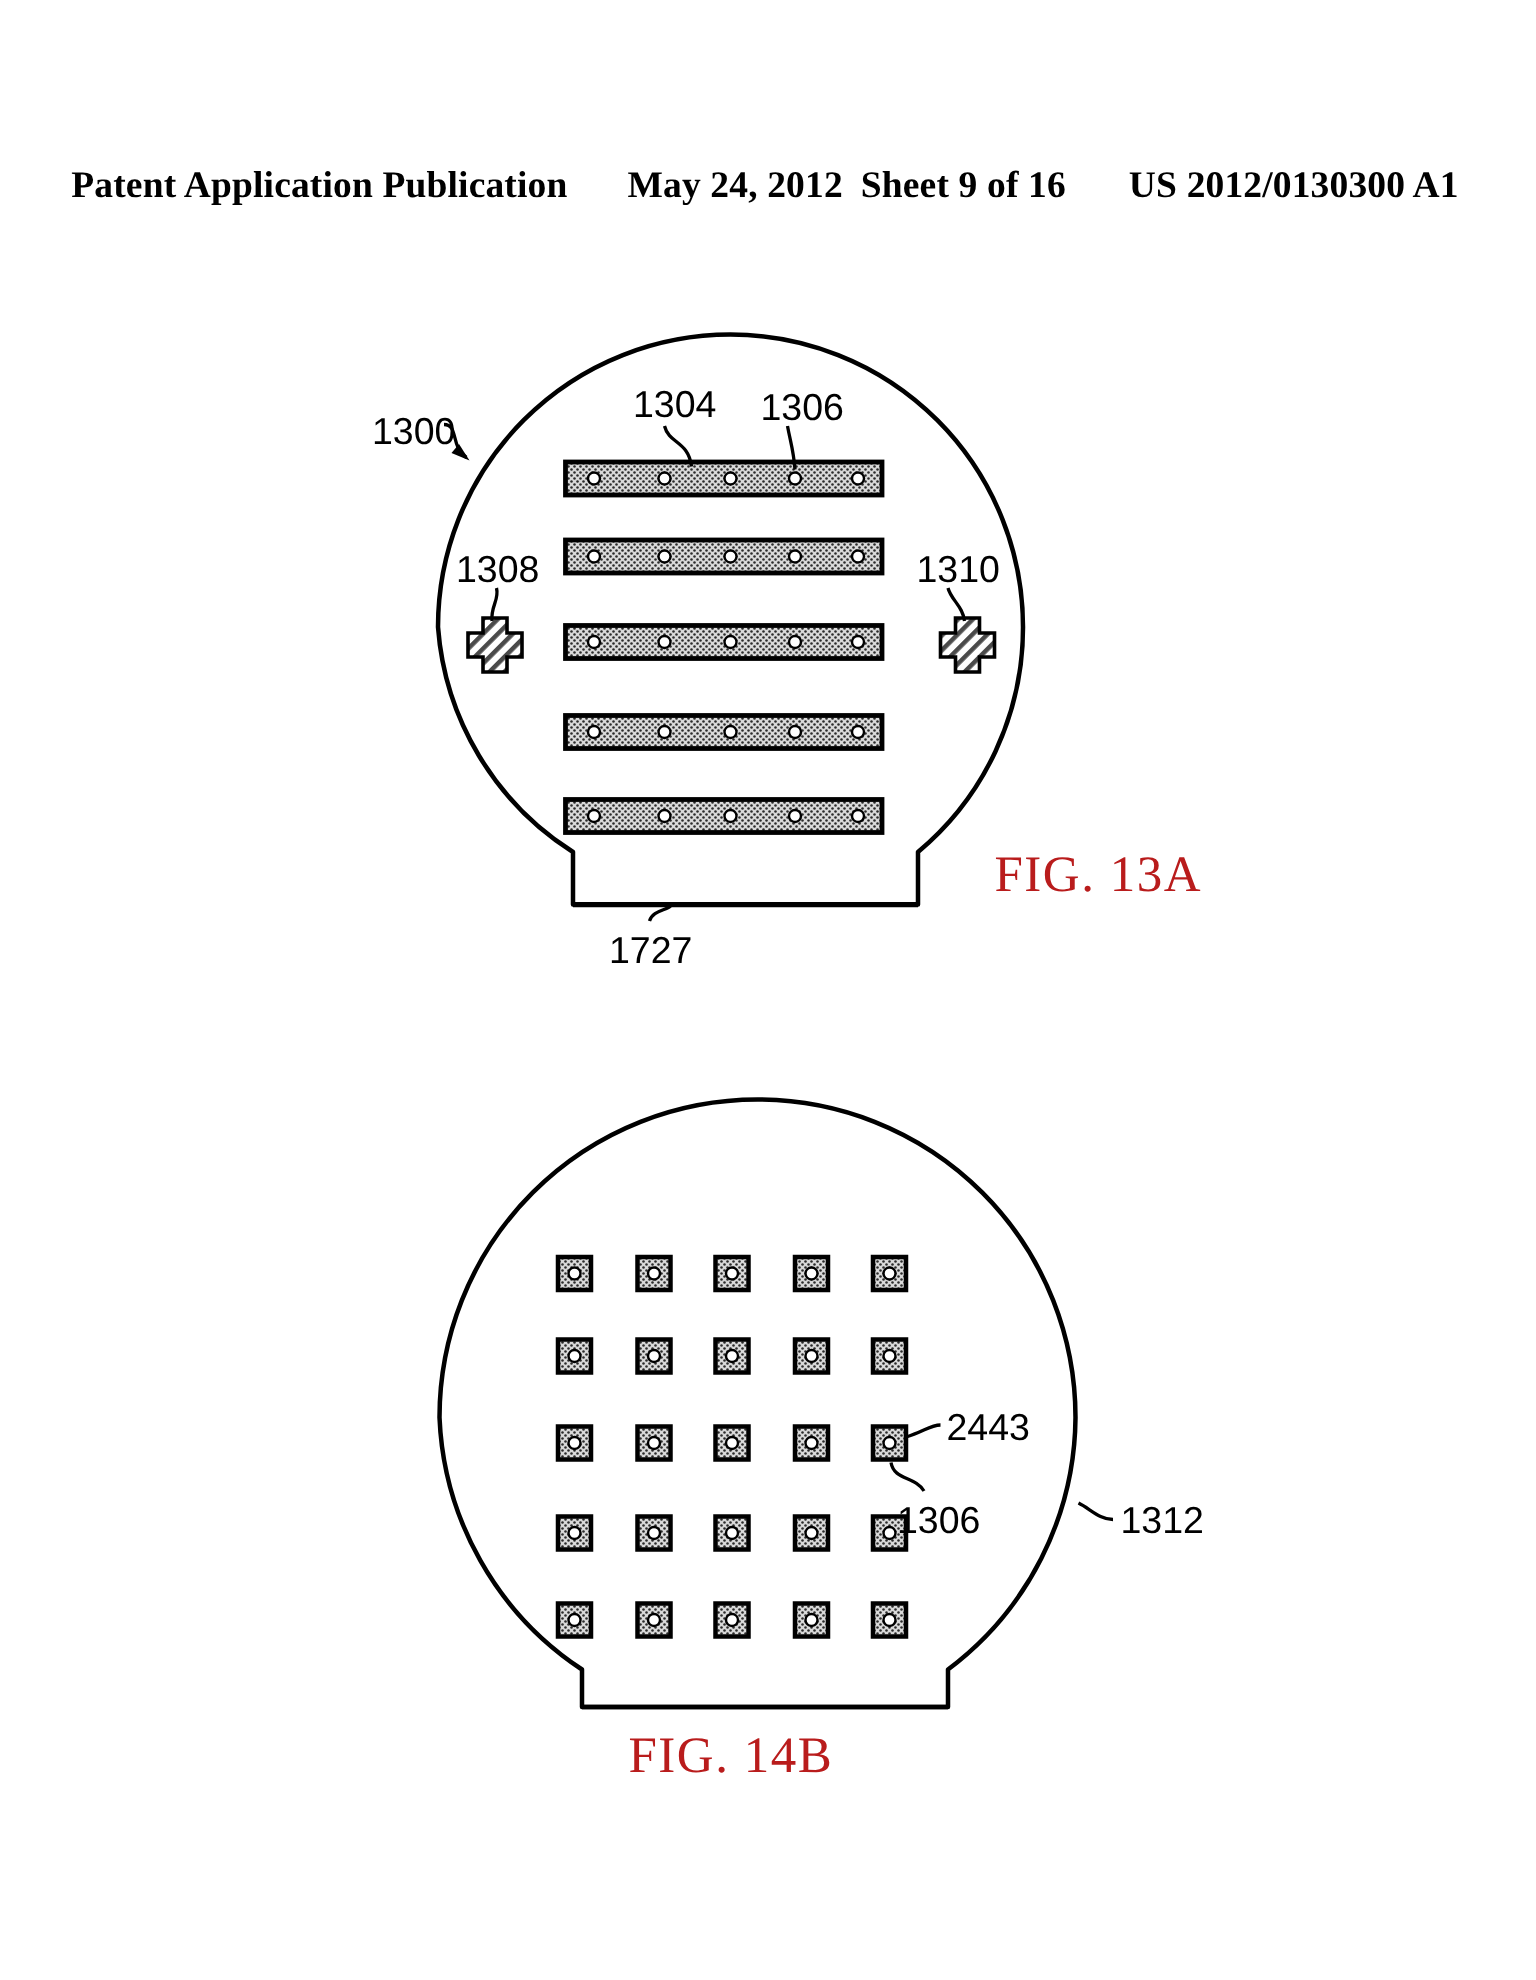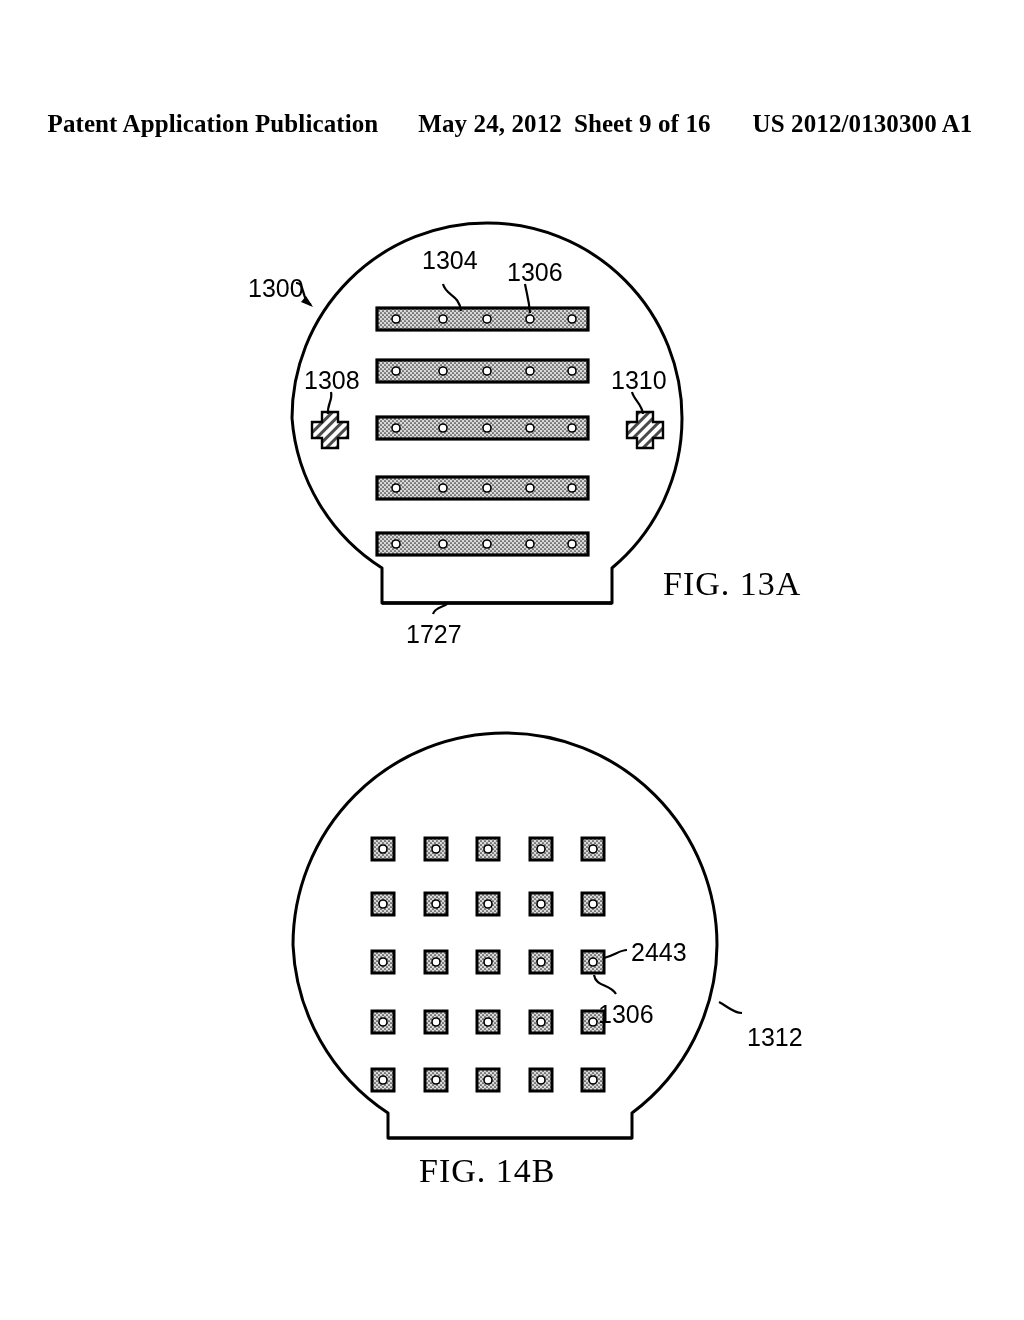--- a/index.html
+++ b/index.html
@@ -40,21 +40,21 @@
   .gap-1 { display: inline-block; width: 40px; }
   .gap-2 { display: inline-block; width: 12px; }
   .gap-3 { display: inline-block; width: 42px; }
 
   
   .fig-caption {
     position: absolute;
     font-family: "Liberation Serif", serif;
     font-size: 34px;
     font-weight: normal;
-    color: #000000;
+    color: #b91c1c;
     white-space: nowrap;
     letter-spacing: 1px;
   }
   #fig13a-caption { left: 663px; top: 565px; }
   #fig13b-caption { left: 419px; top: 1152px; }
 
   
   .ref-label {
     position: absolute;
     font-family: "Liberation Sans", sans-serif;
@@ -161,21 +161,21 @@
     <path d="M 525 284 C 527 295 529 300 530 313" fill="none" stroke="#000000" stroke-width="2.2"></path>
 
     <path d="M 331 392 C 333 400 327 404 328 414" fill="none" stroke="#000000" stroke-width="2.2"></path>
 
     <path d="M 632 392 C 634 400 642 404 643 414" fill="none" stroke="#000000" stroke-width="2.2"></path>
 
     <path d="M 433 614 C 435 607 444 607 447 604" fill="none" stroke="#000000" stroke-width="2.2"></path>
   </svg>
 
   <div class="ref-label" id="lbl-1300" style="left:248px; top:274px;">1300</div>
-  <div class="ref-label" id="lbl-1304" style="left:422px; top:246px;text-align:center;">1304</div>
+  <div class="ref-label" id="lbl-1304" style="left:422px; top:256px;text-align:center;">1304</div>
   <div class="ref-label" id="lbl-1306a" style="left:507px; top:258px;">1306</div>
   <div class="ref-label" id="lbl-1308" style="left:304px; top:366px;">1308</div>
   <div class="ref-label" id="lbl-1310" style="left:611px; top:366px;">1310</div>
   <div class="ref-label" id="lbl-1302" style="left:406px; top:620px;">1727</div>
 
   <div class="fig-caption" id="fig13a-caption">FIG. 13A</div>
 
   <svg id="fig13b-svg" class="fig-svg" viewBox="0 660 1024 660">
 
     <path id="wafer-13b" d="M 505 733
@@ -255,17 +255,17 @@
 
     <path d="M 627 950 C 620 950 615 955 604 958" fill="none" stroke="#000000" stroke-width="2.2"></path>
 
     <path d="M 594 975 C 596 987 610 984 616 994" fill="none" stroke="#000000" stroke-width="2.2"></path>
 
     <path d="M 742 1013 C 733 1013 727 1006 719 1002" fill="none" stroke="#000000" stroke-width="2.2"></path>
   </svg>
 
   <div class="ref-label" id="lbl-1314" style="left:631px; top:938px;">2443</div>
   <div class="ref-label" id="lbl-1306b" style="left:598px; top:1000px;">1306</div>
-  <div class="ref-label" id="lbl-1312" style="left:747px; top:1000px;margin-top:23px;">1312</div>
+  <div class="ref-label" id="lbl-1312" style="left:747px; top:1000px;">1312</div>
 
   <div class="fig-caption" id="fig13b-caption">FIG. 14B</div>
 
 </div>
 
 </body></html>

